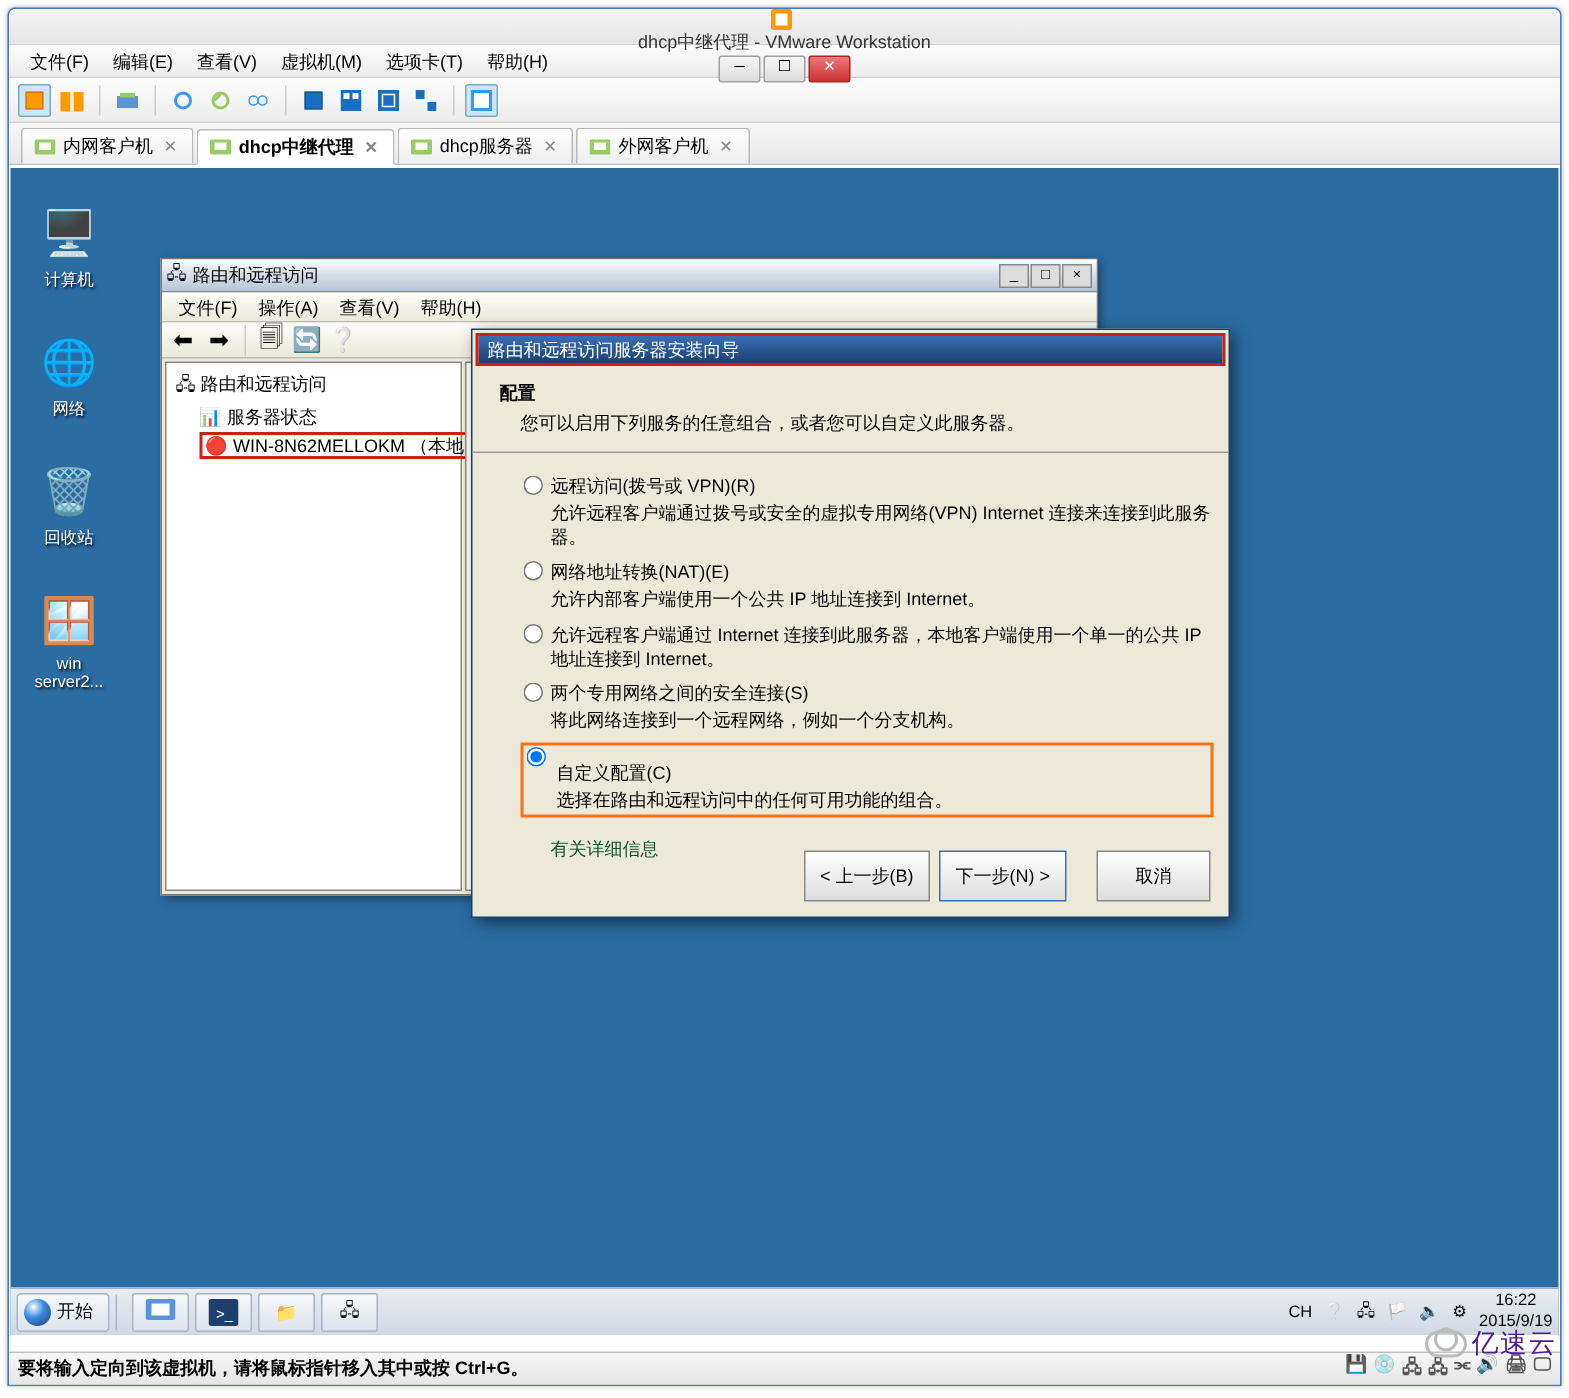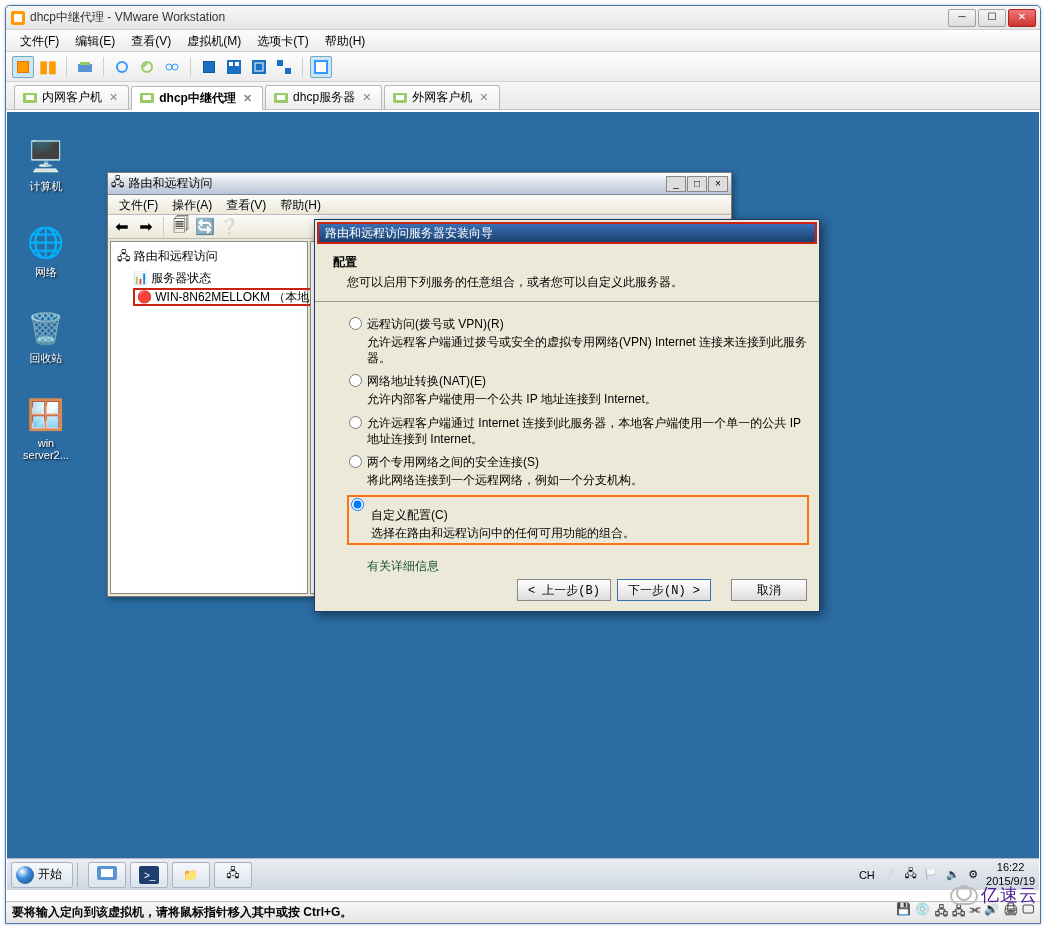--- a/index.html
+++ b/index.html
@@ -1,20 +1,20 @@
 <!DOCTYPE html>
 <html><head>
 <meta charset="utf-8">
 <style>
 * { box-sizing: border-box; margin: 0; padding: 0; font-family: "Microsoft YaHei", "SimSun", Tahoma, sans-serif; }
 body { width: 1046px; height: 932px; overflow: hidden; background: #fff; position: relative; }
 
 
 .vmware-window { width: 1036px; height: 919px; position: absolute; top: 5px; left: 5px; border: 1px solid #4a79b5; background: #fff; border-radius: 5px 5px 0 0; box-shadow: 0 0 3px rgba(0,0,0,.3); }
-.vmw-titlebar { height: 24px; background: linear-gradient(#f7f7f7,#e5e5e5); border-bottom: 1px solid #d0d0d0; display: flex; align-items: center; padding: 0 4px; font-size: 12px; border-radius: 5px 5px 0 0; }
+.vmw-titlebar { height: 24px; background: linear-gradient(#f7f7f7,#e5e5e5); border-bottom: 1px solid #d0d0d0; display: flex; align-items: center; padding: 0 4px; font-size: 12px; border-radius: 5px 5px 0 0; flex-direction: column; }
 .vmw-titlebar .icon { width: 16px; height: 16px; margin-right: 4px; display:inline-flex;align-items:center;justify-content:center; }
 .vmw-titlebar .title { flex: 1; color: #333; }
 .win-btns { display: flex; gap: 2px; }
 .win-btn { width: 28px; height: 18px; border: 1px solid #a0a0a0; background: linear-gradient(#f5f5f5,#ddd); border-radius: 2px; font-size: 10px; text-align: center; line-height: 14px; cursor:pointer;}
 .win-btn.close { background: linear-gradient(#e77,#c33); color: #fff; border-color:#a22;}
 
 .vmw-menubar { height: 22px; background: linear-gradient(#fdfdfd,#ececec); border-bottom: 1px solid #d0d0d0; display: flex; font-size: 12px; padding: 0 6px; }
 .vmw-menubar .mi { padding: 3px 8px; cursor:pointer;}
 
 .vmw-toolbar { height: 30px; background: linear-gradient(#fdfdfd,#ececec); border-bottom: 1px solid #d0d0d0; display: flex; align-items: center; padding: 0 6px; gap: 3px; }
@@ -63,21 +63,21 @@
 .wiz-body { padding:14px 10px 6px 52px; font-family:SimSun,serif; font-size:12px; }
 .wiz-opt { margin-bottom:7px; position:relative;}
 .wiz-opt input { position:absolute; left:-18px; top:1px;}
 .wiz-opt .ol { display:block;}
 .wiz-opt .od { display:block; color:#000; line-height:1.35; margin-top:1px;}
 .wiz-opt.redbox { border:2px solid #f97316; padding:10px 8px 2px 2px; margin-left:-20px;}
 .wiz-opt.redbox input { left:2px;}
 .wiz-opt.redbox .ol,.wiz-opt.redbox .od { margin-left:20px;}
 .wiz-link { color:#14532d; cursor:pointer; margin-top:6px; display:inline-block;}
 .wiz-buttons { position:absolute; bottom:10px; right:12px; display:flex; gap:6px;}
-.wiz-buttons button { font-family:Liberation Mono, monospace; font-size:12px; height:22px; padding:0 10px; border:1px solid #888; background:linear-gradient(#fff,#ddd); cursor:pointer; min-width:76px;}
+.wiz-buttons button { font-family:Liberation Sans, sans-serif; font-size:12px; height:34px; padding:0 10px; border:1px solid #888; background:linear-gradient(#fff,#ddd); cursor:pointer; min-width:76px;}
 .wiz-buttons button.def { border:1px solid #3a6fb5;}
 
 
 .guest-taskbar { position:absolute; bottom:0; left:0; right:0; height:32px; background:linear-gradient(#eaedf1,#cfd8e3); border-top:1px solid #b0b8c4; display:flex; align-items:center; padding:0 4px; font-size:12px;}
 .start-btn { height:26px; padding:0 10px 0 4px; display:flex; align-items:center; gap:4px; background:linear-gradient(#f7f9fb,#dbe3ec); border:1px solid #a9b5c5; border-radius:3px; cursor:pointer;}
 .start-orb { width:18px;height:18px;border-radius:50%;background:radial-gradient(circle at 35% 30%,#fff,#3b8de0 40%,#1a3f6e);}
 .tb-pinned { display:flex; gap:4px; margin-left:6px;}
 .tbp { width:38px; height:26px; border:1px solid #a9b5c5; background:linear-gradient(#f7f9fb,#dbe3ec); border-radius:2px; display:flex;align-items:center;justify-content:center; cursor:pointer;}
 .tray { margin-left:auto; display:flex; align-items:center; gap:8px; font-size:11px;}
 .tray .clock { text-align:center; line-height:1.2;}

